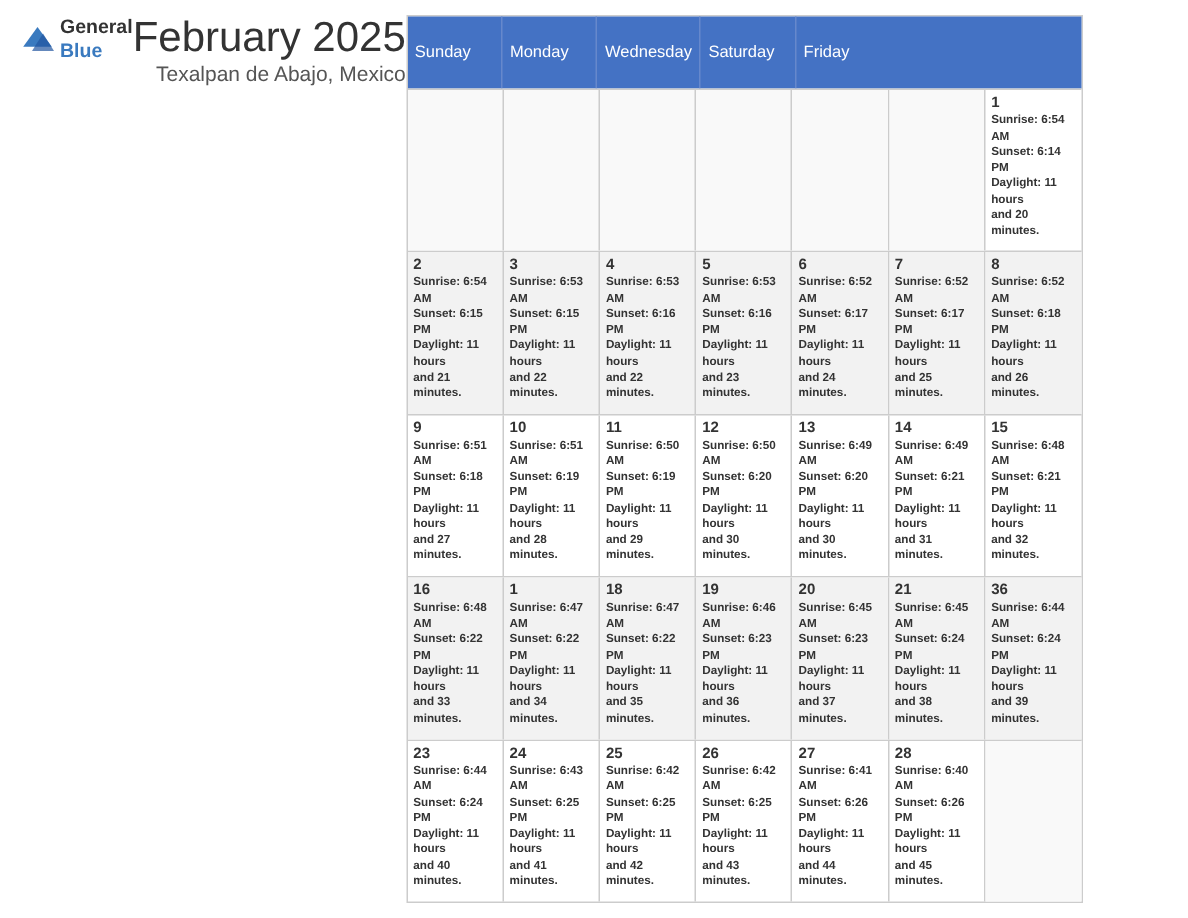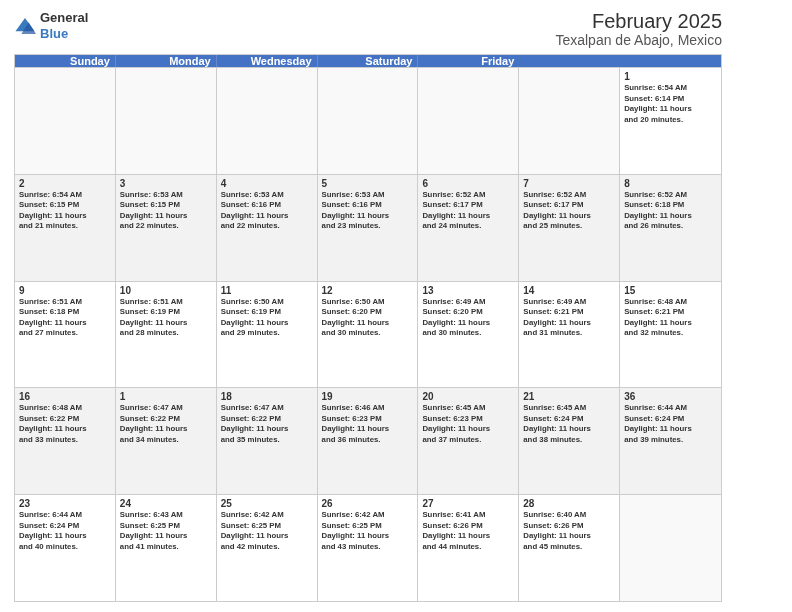--- a/index.html
+++ b/index.html
@@ -8,21 +8,21 @@
       background: #fff;
       width: 792px;
       height: 612px;
       overflow: hidden;
     }
     .page {
       width: 736px;
       height: 612px;
       padding: 10px 14px;
       display: flex;
-      flex-direction: column;
+      flex-direction: row;
     }
     .header {
       display: flex;
       justify-content: space-between;
       align-items: flex-start;
       margin-bottom: 6px;
     }
     .logo {
       display: flex;
       align-items: center;
@@ -33,21 +33,21 @@
       line-height: 1.2;
     }
     .logo-icon {
       width: 22px;
       height: 22px;
     }
     .title-block {
       text-align: right;
     }
     .title-block h1 {
-      font-size: 20px;
+      font-size: 28px;
       font-weight: normal;
       color: #333;
       line-height: 1.1;
     }
     .title-block h2 {
       font-size: 14px;
       font-weight: normal;
       color: #555;
     }
     .calendar {
@@ -57,23 +57,23 @@
       border: 1px solid #ccc;
     }
     .cal-header {
       display: grid;
       grid-template-columns: repeat(7, 1fr);
       background: #4472c4;
     }
     .cal-header-cell {
       color: #fff;
       font-size: 11px;
-      font-weight: bold;
-      padding: 0 5px;
-      text-align: right;
+      font-weight: normal;
+      padding: 18px 5px;
+      text-align: left;
       border-right: 1px solid #6688cc;
     }
     .cal-header-cell:last-child { border-right: none; }
     .cal-body {
       flex: 1;
       display: flex;
       flex-direction: column;
     }
     .cal-row {
       display: grid;

